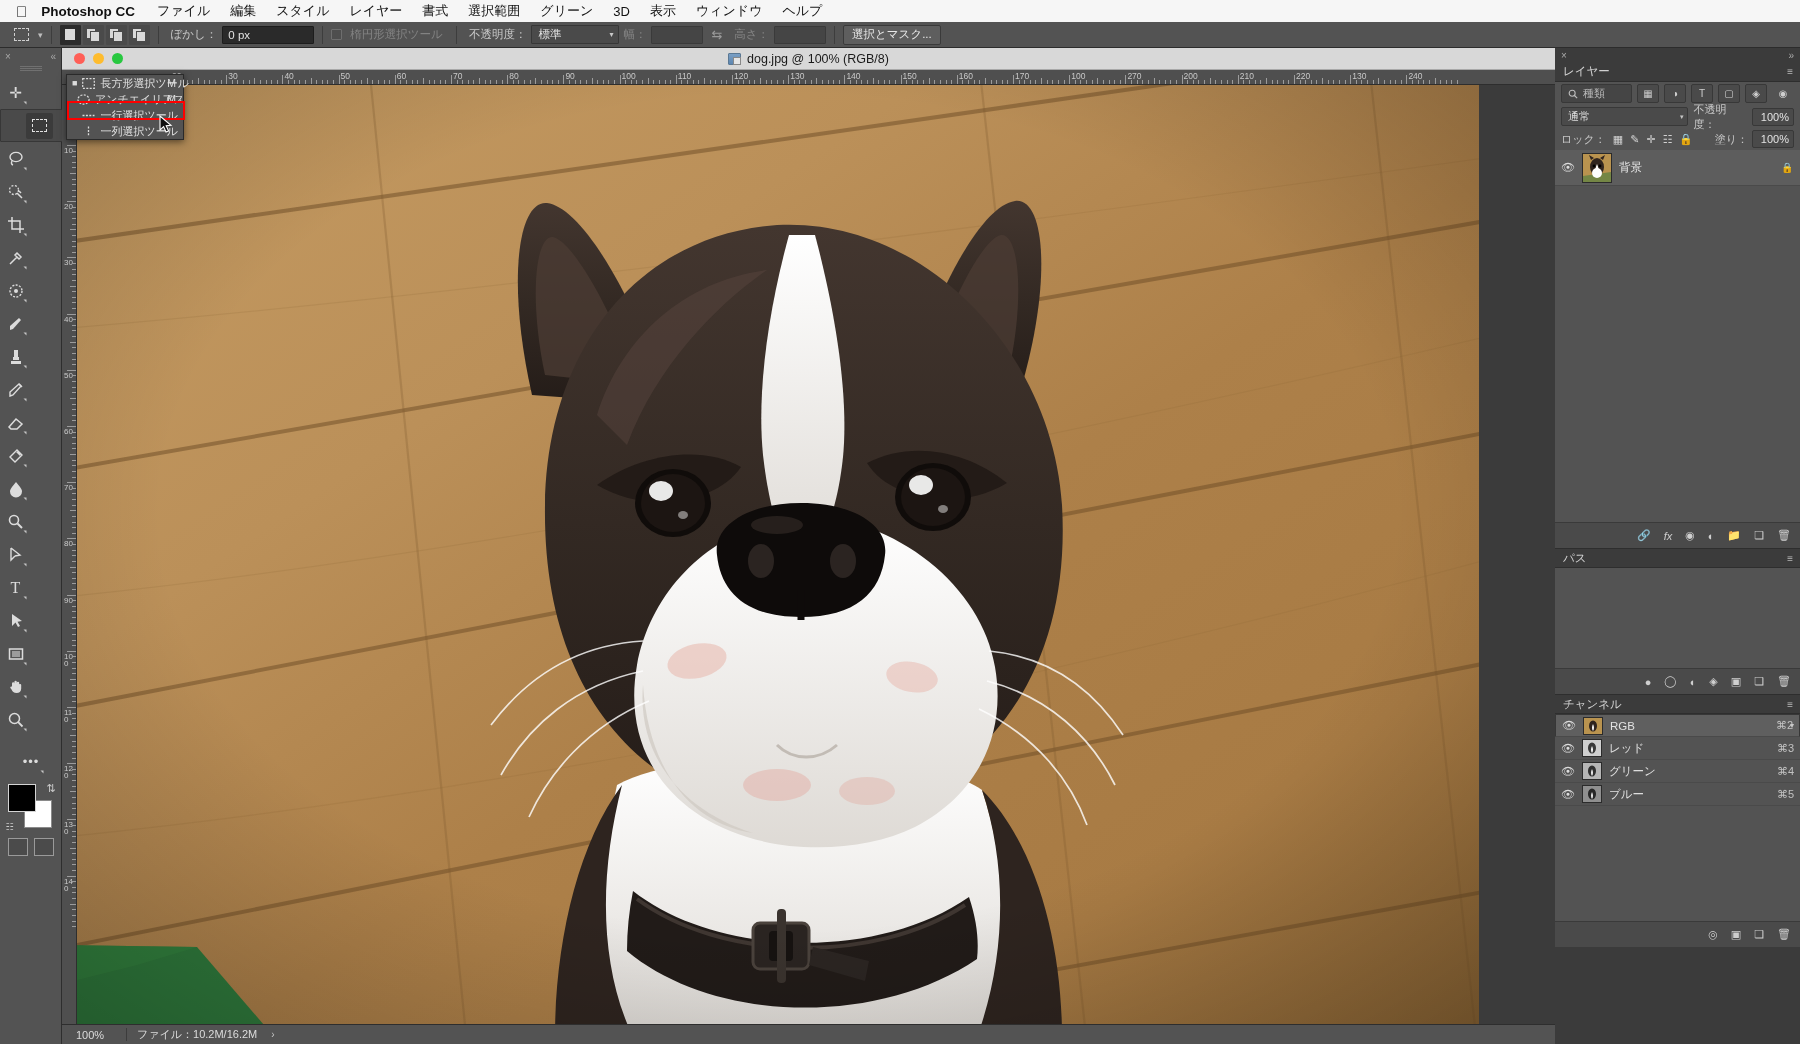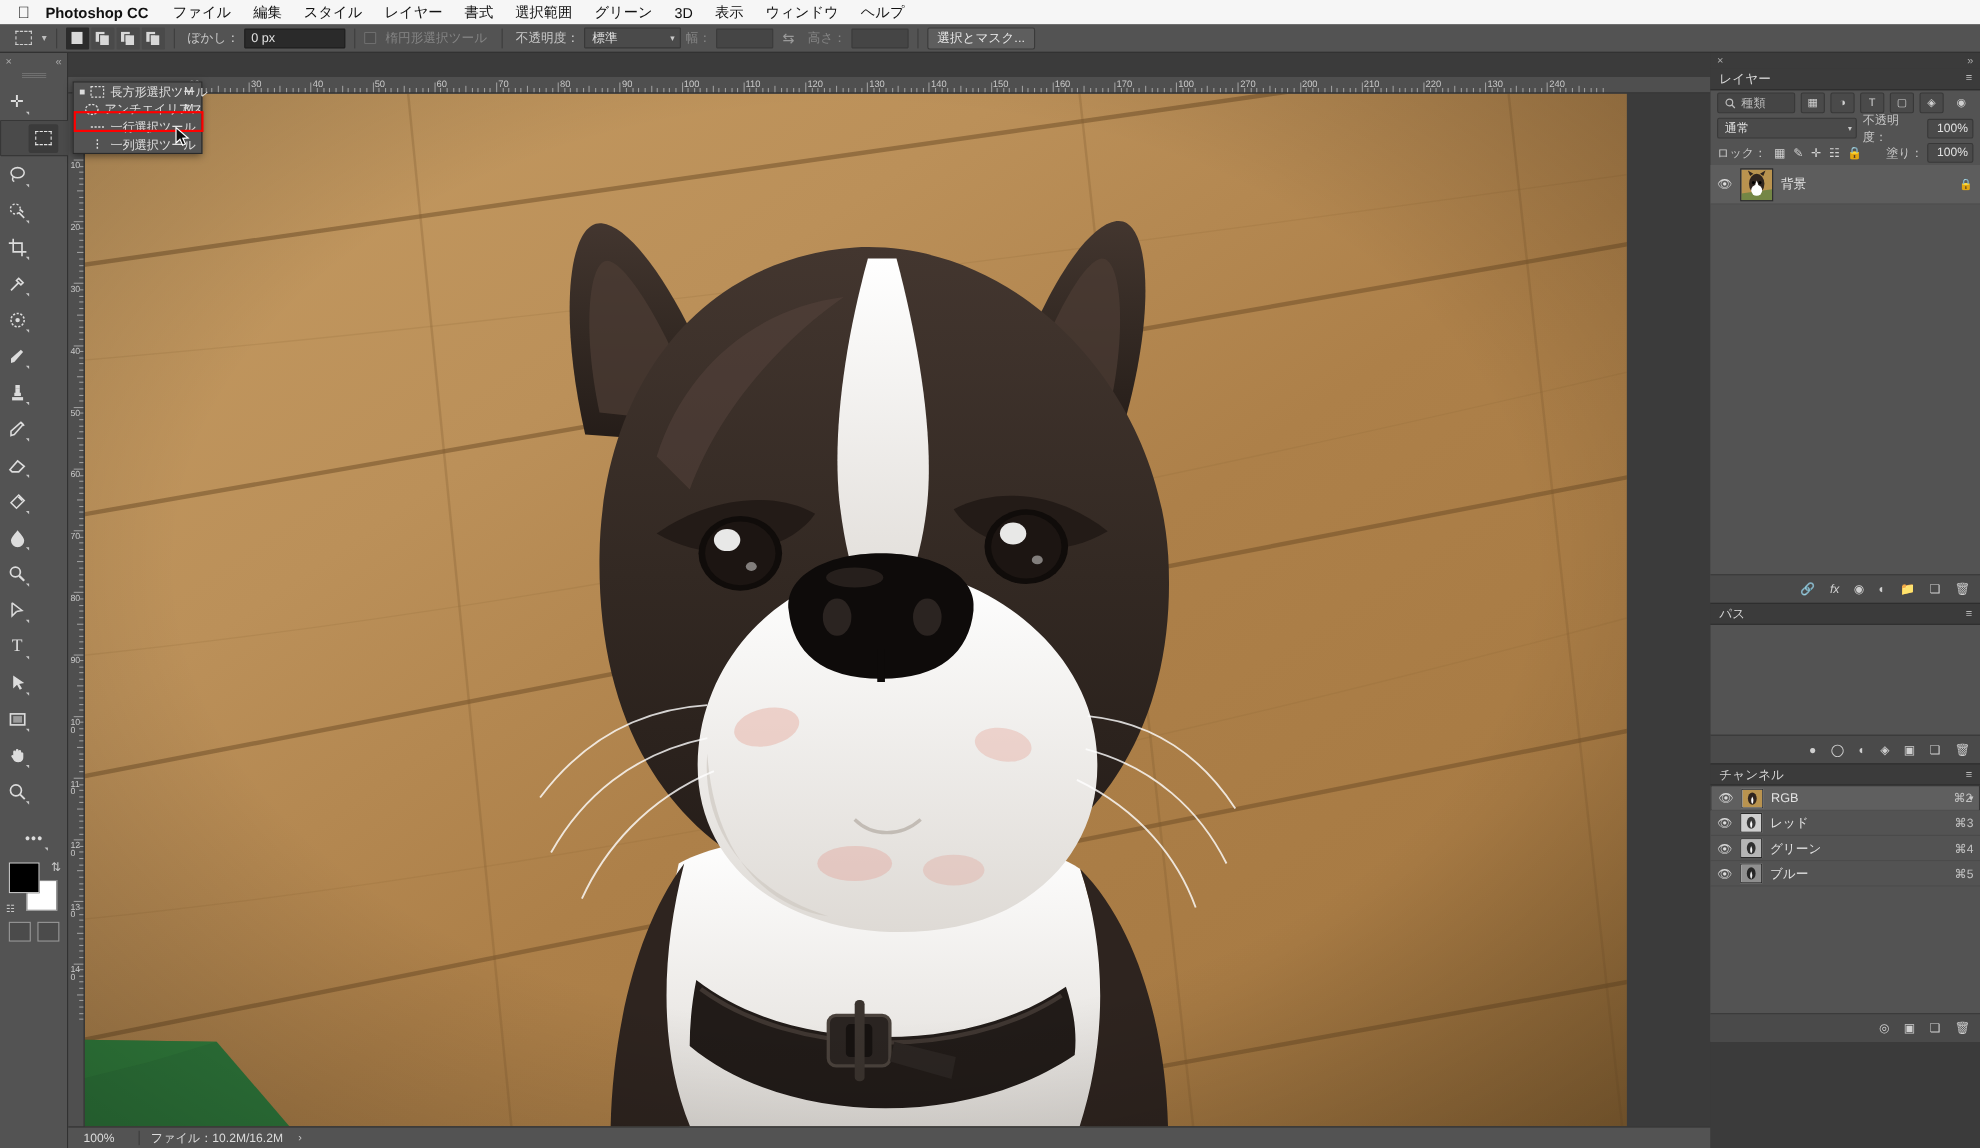--- a/index.html
+++ b/index.html
@@ -387,20 +387,31 @@
       <span class="sw">⇅</span>
       <span class="rs">☷</span>
     </div>
     <div class="modebtns">
       <span class="modebtn a"></span>
       <span class="modebtn b"></span>
     </div>
   </div>
 
   <div class="docwin">
+    <div class="titlebar">
+      <span class="lights">
+        <i class="light l1"></i>
+        <i class="light l2"></i>
+        <i class="light l3"></i>
+      </span>
+      <span class="tbtitle">
+        <i class="docico"></i>
+        <b style="font-weight:500">dog.jpg @ 100% (RGB/8)</b>
+      </span>
+    </div>
 
     <div class="rulerH" id="rulerH">
         <span class="rmark" style="left: 110px;">20</span>
         <i class="rtick" style="left: 108px; height: 9px; bottom: 0px;"></i>
         <i class="rtick" style="left: 113.62px; height: 4px; bottom: 0px;"></i>
         <i class="rtick" style="left: 119.24px; height: 4px; bottom: 0px;"></i>
         <i class="rtick" style="left: 124.86px; height: 4px; bottom: 0px;"></i>
         <i class="rtick" style="left: 130.48px; height: 4px; bottom: 0px;"></i>
         <i class="rtick" style="left: 136.1px; height: 6px; bottom: 0px;"></i>
         <i class="rtick" style="left: 141.72px; height: 4px; bottom: 0px;"></i>

